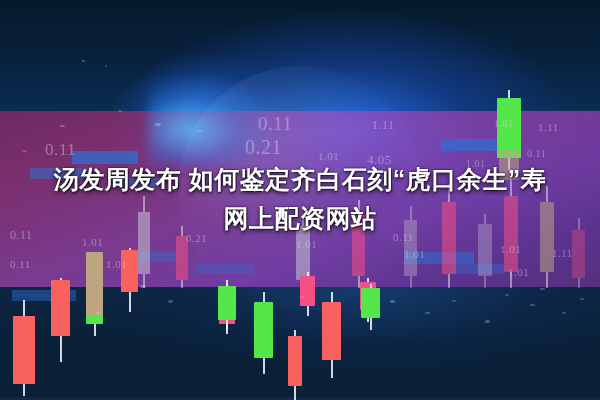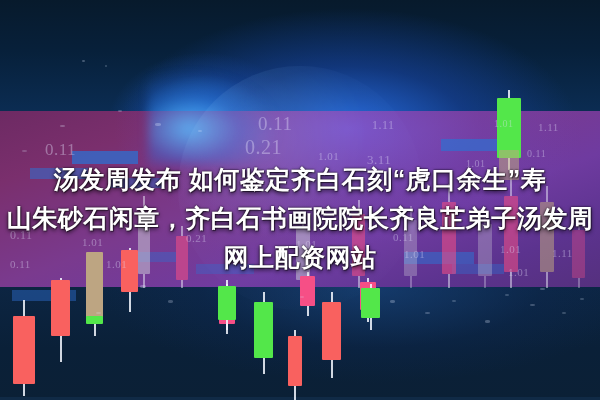--- a/index.html
+++ b/index.html
@@ -305,37 +305,36 @@
   <div class="speck" style="left:540px; top:288px; width:5px;  height:2px; opacity:.5;"></div>
   <div class="speck" style="left:580px; top:298px; width:4px;  height:2px; opacity:.4;"></div>
   <div class="speck" style="left:300px; top:296px; width:4px;  height:2px; opacity:.35;"></div>
 
   <div id="numbers">
       <div class="num" style="left: 45px; top: 140px; font-size: 17px;">0.11</div>
       <div class="num" style="left: 258px; top: 113px; font-size: 19px;">0.11</div>
       <div class="num" style="left: 245px; top: 136px; font-size: 20px;">0.21</div>
       <div class="num" style="left: 372px; top: 118px; font-size: 12px;">1.11</div>
       <div class="num" style="left: 318px; top: 150px; font-size: 11px;">1.01</div>
-      <div class="num" style="left: 367px; top: 152px; font-size: 13px;">3.11</div>
+      <div class="num" style="left: 367px; top: 152px; font-size: 13px;">4.05</div>
       <div class="num" style="left: 494px; top: 118px; font-size: 10px;">1.01</div>
       <div class="num" style="left: 538px; top: 121px; font-size: 11px;">1.11</div>
       <div class="num" style="left: 527px; top: 148px; font-size: 10px;">0.11</div>
       <div class="num" style="left: 466px; top: 158px; font-size: 10px;">1.01</div>
       <div class="num" style="left: 10px; top: 228px; font-size: 12px;">0.11</div>
       <div class="num" style="left: 82px; top: 236px; font-size: 11px;">1.01</div>
       <div class="num" style="left: 186px; top: 232px; font-size: 11px;">0.21</div>
       <div class="num" style="left: 296px; top: 238px; font-size: 11px;">1.01</div>
       <div class="num" style="left: 393px; top: 231px; font-size: 11px;">0.11</div>
       <div class="num" style="left: 404px; top: 248px; font-size: 11px;">1.01</div>
       <div class="num" style="left: 500px; top: 243px; font-size: 11px;">1.01</div>
       <div class="num" style="left: 552px; top: 247px; font-size: 11px;">1.11</div>
       <div class="num" style="left: 10px; top: 258px; font-size: 11px;">0.11</div>
       <div class="num" style="left: 106px; top: 258px; font-size: 11px;">1.01</div>
       <div class="num" style="left: 508px; top: 266px; font-size: 11px;">1.01</div>
     </div>
 
   <div id="headline">
     <span class="ln" style="display: block;">汤发周发布 如何鉴定齐白石刻“虎口余生”寿</span>
-    <span class="ln" style="display: block;">山朱砂石闲章，齐白石书画院院长齐良芷弟子汤发周</span>
     <span class="ln" style="display: block;">网上配资网站</span>
   </div>
 
 </div>
 
 </body></html>

